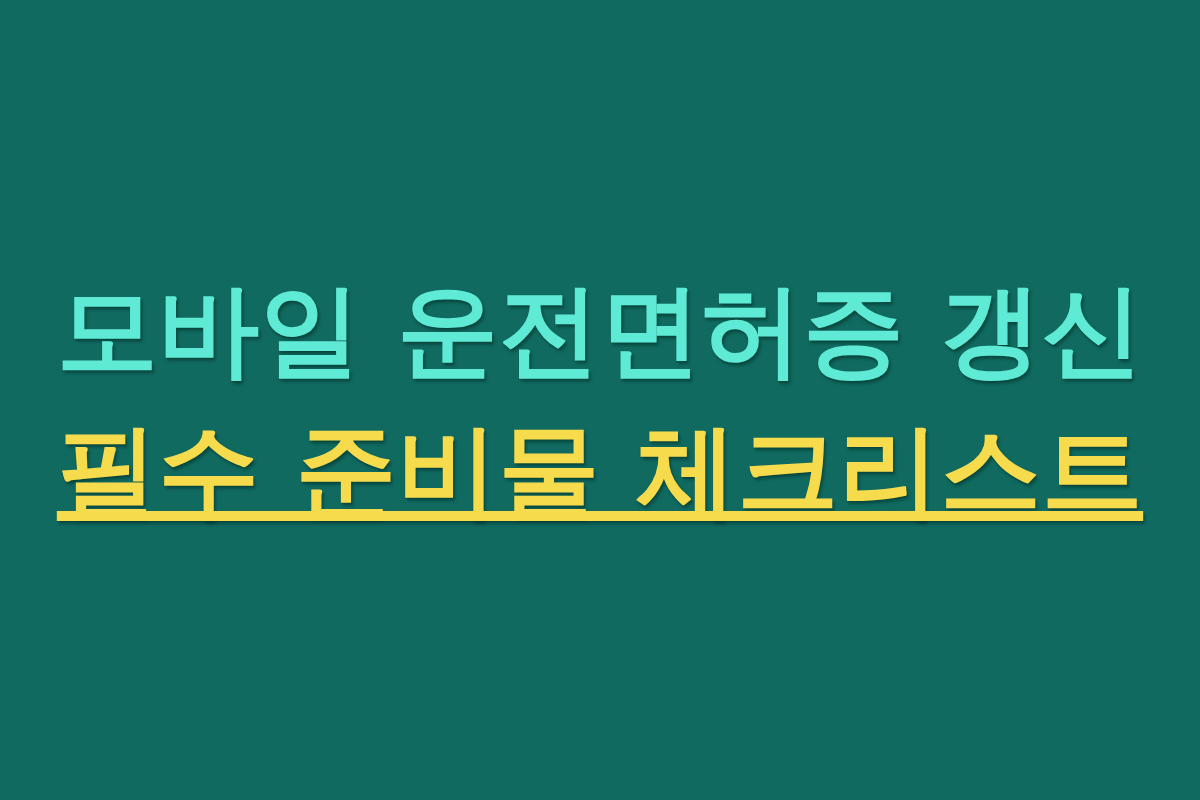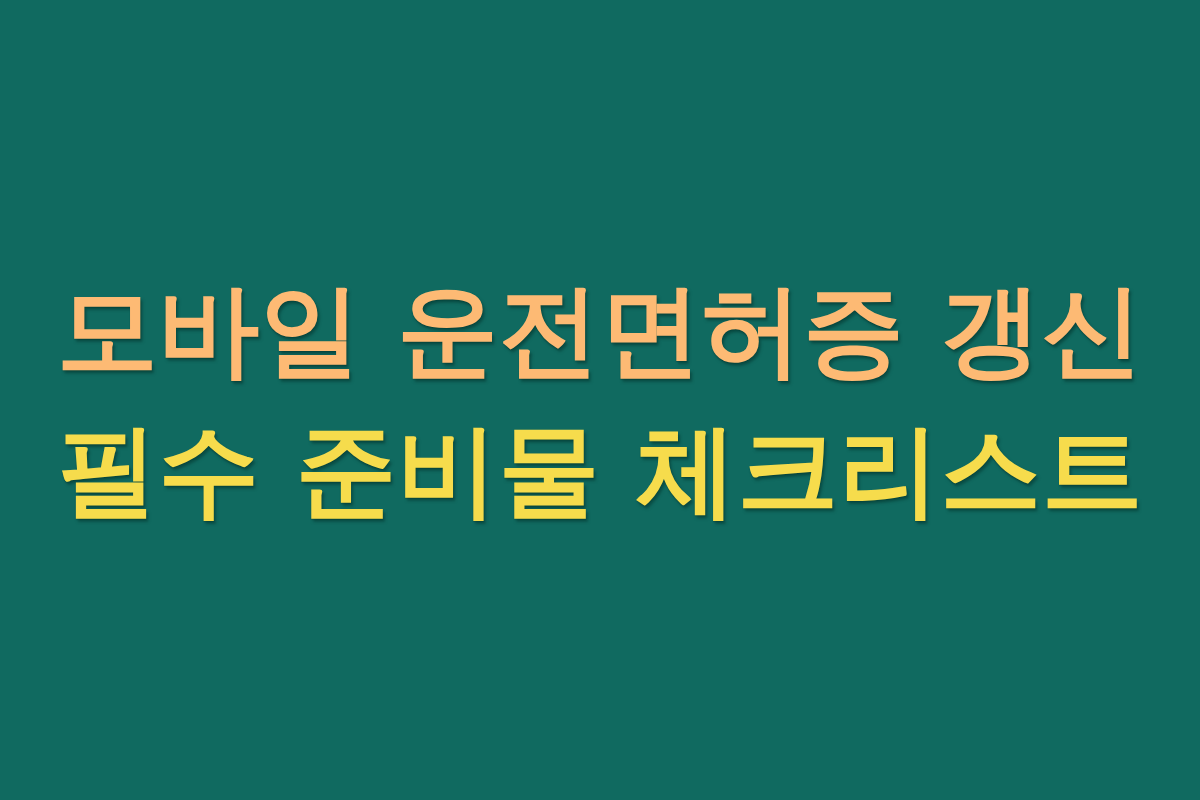--- a/index.html
+++ b/index.html
@@ -60,28 +60,29 @@
     
     -webkit-font-smoothing: antialiased;
   }
 
   .headline-line.line-1 {
     font-size: 103px;
   }
 
   .headline-line.line-2 {
     font-size: 104px;
+    text-decoration: underline;
   }
 </style>
 </head>
 <body>
 
 <div class="banner" style="background-color: rgb(16, 106, 96);">
 
   <div class="headline">
 
-    <span class="headline-line line-1" style="color: #fdba74; text-shadow: rgba(4, 52, 46, 0.55) 2px 3px 3px, rgba(4, 52, 46, 0.35) 0px 1px 1px; font-size: 101px;">모바일 운전면허증 갱신</span>
+    <span class="headline-line line-1" style="color: #5eead4; text-shadow: rgba(4, 52, 46, 0.55) 2px 3px 3px, rgba(4, 52, 46, 0.35) 0px 1px 1px; font-size: 101px;">모바일 운전면허증 갱신</span>
 
     <span class="headline-line line-2" style="color: rgb(246, 220, 76); text-shadow: rgba(4, 52, 46, 0.55) 2px 3px 3px, rgba(4, 52, 46, 0.35) 0px 1px 1px; font-size: 101px;">필수 준비물 체크리스트</span>
 
   </div>
 
 </div>
 
 </body></html>

